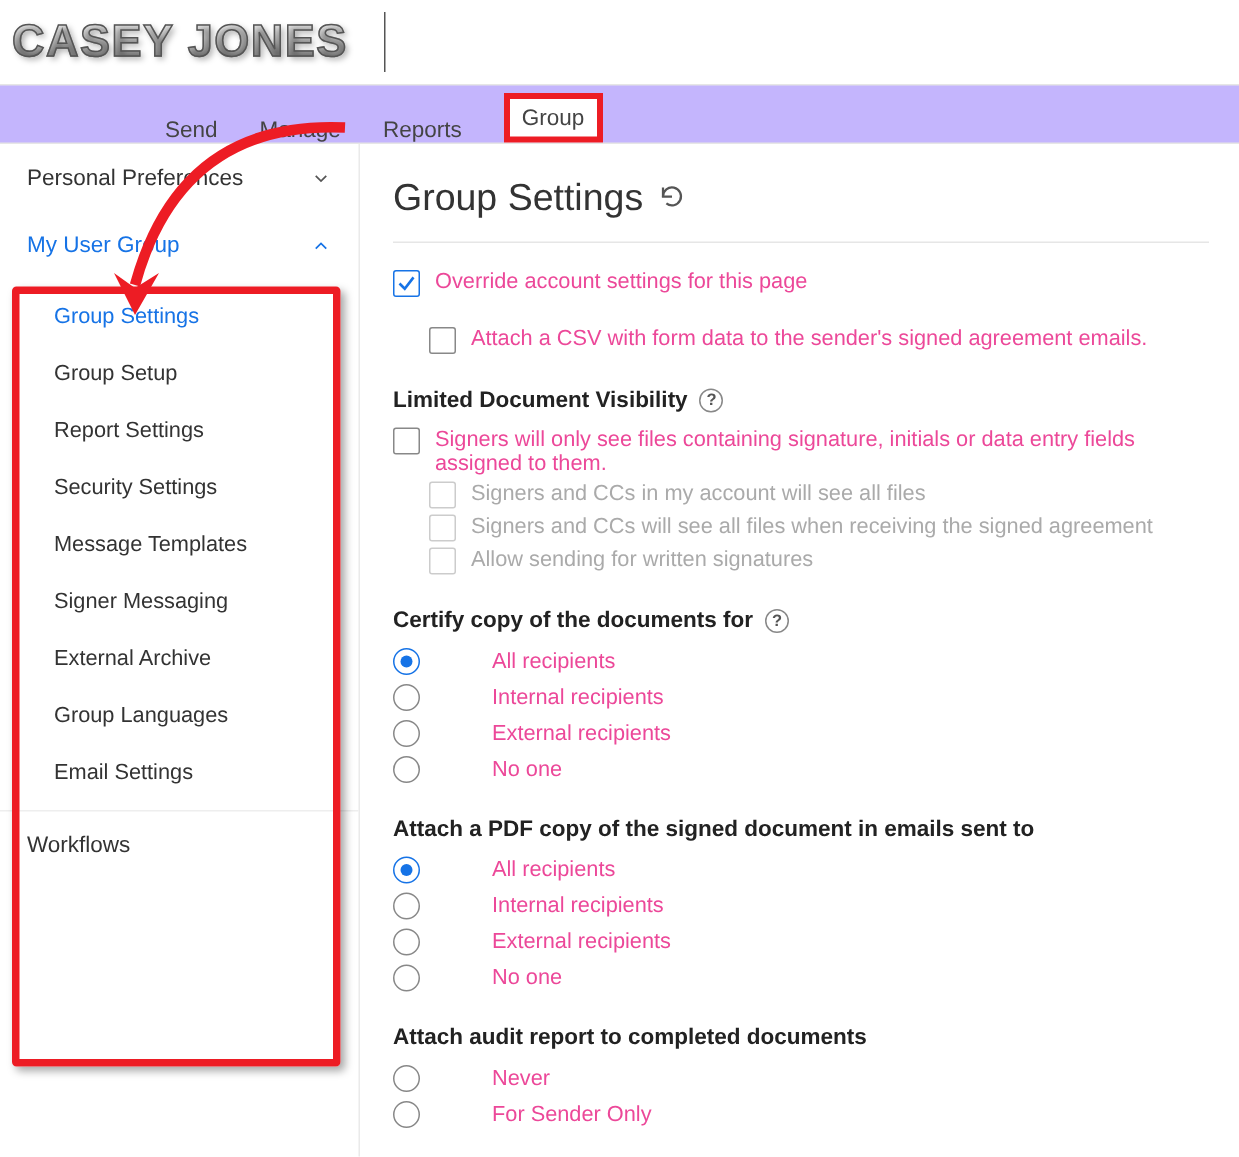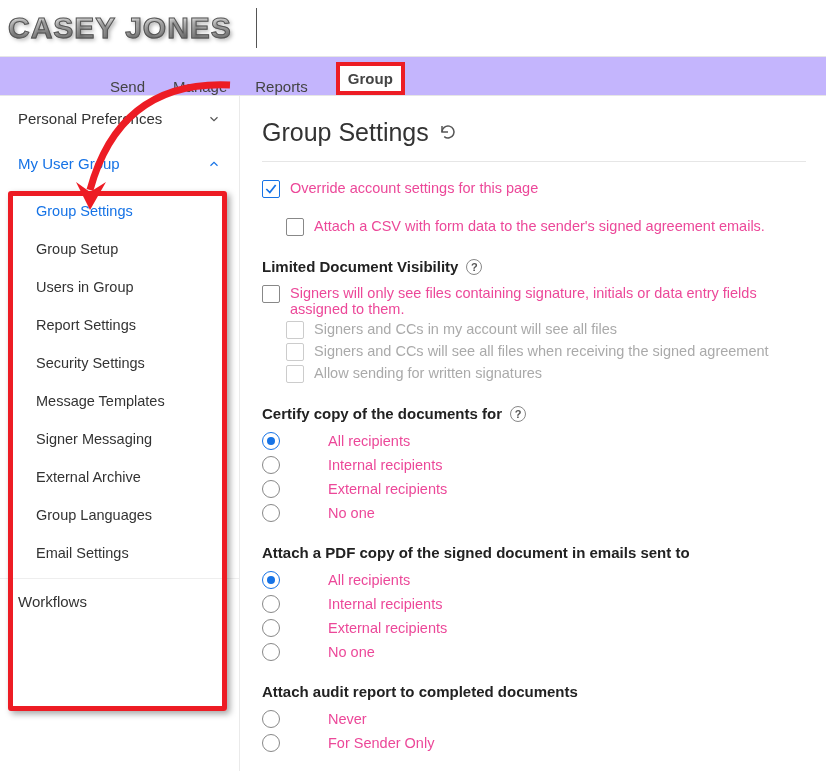--- a/index.html
+++ b/index.html
@@ -16,21 +16,21 @@
     text-shadow: 2px 2px 4px rgba(0,0,0,.35);
   }
   .logo-divider { width:1px; height:40px; background:#555; margin-left:24px; }
 
   .topnav {
     width: 100%; height: 40px; background:#c4b5fd; border-top:1px solid #e6e6e6; border-bottom:1px solid #e6e6e6;
     display:flex; align-items:flex-end; gap:28px; padding-left:110px;
     color:#444; font-size:15px;
   }
   .tab { cursor:pointer; }
-  .tab.highlight { border:4px solid #ed1c24; padding:4px 8px; background:#fff; font-weight:700; }
+  .tab.highlight { border:4px solid #ed1c24; padding:4px 8px; background:#fff; font-weight:400; }
 
   .body-row { display:flex; width:100%; height:calc(100% - 92px); }
 
   
   .sidebar { width:240px; border-right:1px solid #eaeaea; position:relative; }
   .search { display:flex; align-items:center; gap:8px; padding:14px 16px; color:#888; border-bottom:1px solid #eee; }
   .search svg { width:18px; height:18px; stroke:#666; fill:none; }
   .search input { border:none; outline:none; font-size:15px; color:#333; width:100%; background:transparent; }
 
   .side-section-hdr {
@@ -139,21 +139,20 @@
       <span class="chev">
         <svg viewBox="0 0 24 24">
             <polyline points="6 15 12 9 18 15"></polyline>
           </svg>
       </span>
     </div>
 
     <div class="side-items">
       <div class="side-item selected">Group Settings</div>
       <div class="side-item">Group Setup</div>
-      <div class="side-item">Users in Group</div>
       <div class="side-item">Report Settings</div>
       <div class="side-item">Security Settings</div>
       <div class="side-item">Message Templates</div>
       <div class="side-item">Signer Messaging</div>
       <div class="side-item">External Archive</div>
       <div class="side-item">Group Languages</div>
       <div class="side-item">Email Settings</div>
     </div>
 
     <div class="side-section-hdr" style="border-top:1px solid #eee;">

